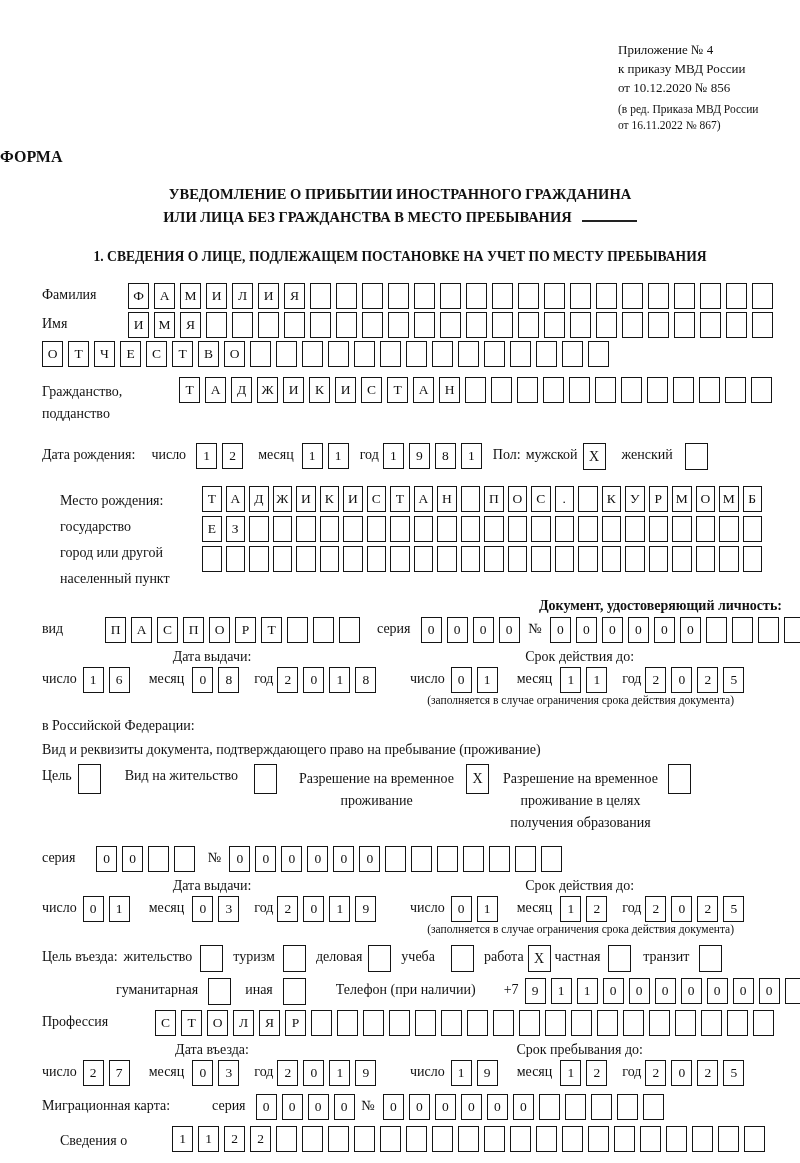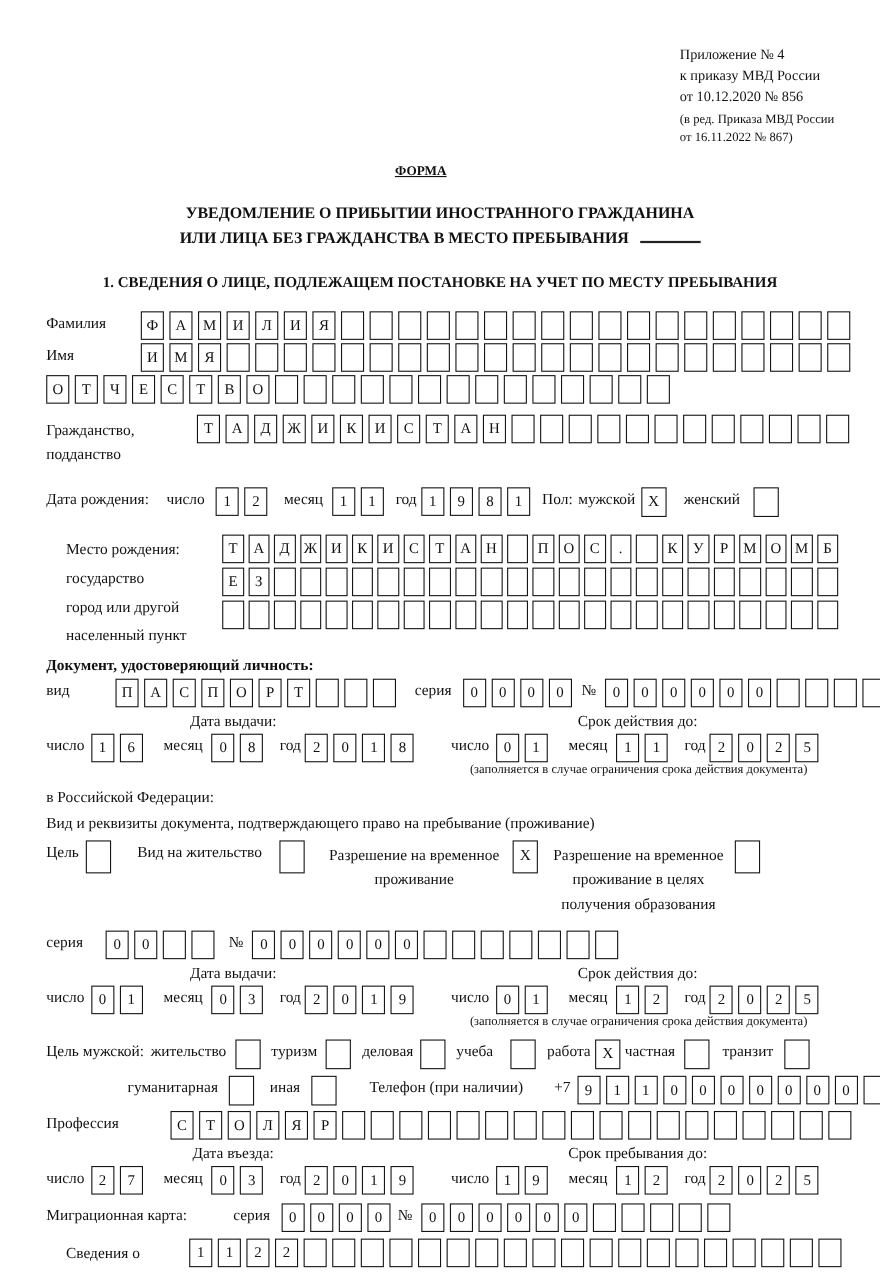--- a/index.html
+++ b/index.html
@@ -1,21 +1,21 @@
 <!DOCTYPE html>
 <html><head>
 <meta charset="utf-8">
 <style>
   html,body{margin:0;padding:0;background:#fff;}
   .page{position:relative;width:800px;height:1163px;background:#ffffff;color:#111;
         font-family:"Liberation Serif","DejaVu Serif",serif;font-size:14px;overflow:hidden;}
   
   .hdr{position:absolute;top:40px;left:618px;font-size:13px;line-height:19px;}
   .hdr .note{font-size:11.5px;line-height:16px;margin-top:4px;}
-  .forma{position:absolute;top:148px;left:0;width:765px;text-align:center;font-weight:bold;font-size:12px;text-decoration:underline;}
+  .forma{position:absolute;top:148px;left:0;width:765px;text-align:left;font-weight:bold;font-size:16px;}
   .title{position:absolute;top:183px;left:0;width:100%;text-align:center;font-weight:bold;font-size:14.5px;line-height:23px;}
   .blank{display:inline-block;width:55px;border-bottom:2px solid #222;height:13px;margin-left:10px;}
   .sec1{position:absolute;top:249px;left:0;width:100%;text-align:center;font-weight:bold;font-size:13.6px;}
   
   .form{position:absolute;top:283px;left:42px;width:740px;}
   .row{display:flex;align-items:flex-start;}
   .flabel{flex:none;padding-top:4px;}
   .cellrow{display:flex;flex:none;}
   .cell{display:inline-flex;flex:none;align-items:center;justify-content:center;box-sizing:border-box;
         width:21px;height:26px;border:1.6px solid #151515;margin-right:5px;font-size:13.5px;background:#fff;}
@@ -24,21 +24,21 @@
        width:23px;height:27px;border:1.6px solid #151515;font-size:14px;background:#fff;}
   .big .cbx{height:30px;}
   .lbl{flex:none;padding-top:4px;}
   .dates{display:flex;}
   .datecol{flex:none;}
   .dhead{text-align:center;font-size:14px;margin-bottom:2px;}
   .dfields{display:flex;align-items:flex-start;}
   .dfields .lbl{margin-right:6px;}
   .dfields .gap{margin-left:14px;}
   .caption{font-size:11.5px;text-align:right;padding-right:48px;margin-top:1px;}
-  .ctr{text-align:left;font-weight:bold;font-size:14px;}
+  .ctr{text-align:right;font-weight:bold;font-size:14px;}
   .mlh{line-height:26px;}
   .optlbl{padding-top:4px;}
   .opt{display:flex;align-items:flex-start;}
 </style>
 </head>
 <body>
 
 <div class="page">
 
   <div class="hdr">
@@ -485,21 +485,21 @@
               <span class="cell">0</span>
               <span class="cell">2</span>
               <span class="cell">5</span>
             </span>
         </div>
       </div>
     </div>
     <div class="caption">(заполняется в случае ограничения срока действия документа)</div>
 
     <div class="row" style="margin-top:10px">
-      <span class="flabel">Цель мужской:</span>
+      <span class="flabel">Цель въезда:</span>
       <span class="lbl" style="margin-left:6px;margin-right:8px">жительство</span>
       <span class="cbx"></span>
       <span class="lbl" style="margin-left:10px;margin-right:8px">туризм</span>
       <span class="cbx"></span>
       <span class="lbl" style="margin-left:10px;margin-right:6px">деловая</span>
       <span class="cbx"></span>
       <span class="lbl" style="margin-left:10px;margin-right:16px">учеба</span>
       <span class="cbx"></span>
       <span class="lbl" style="margin-left:10px;margin-right:4px">работа</span>
       <span class="cbx">X</span>

